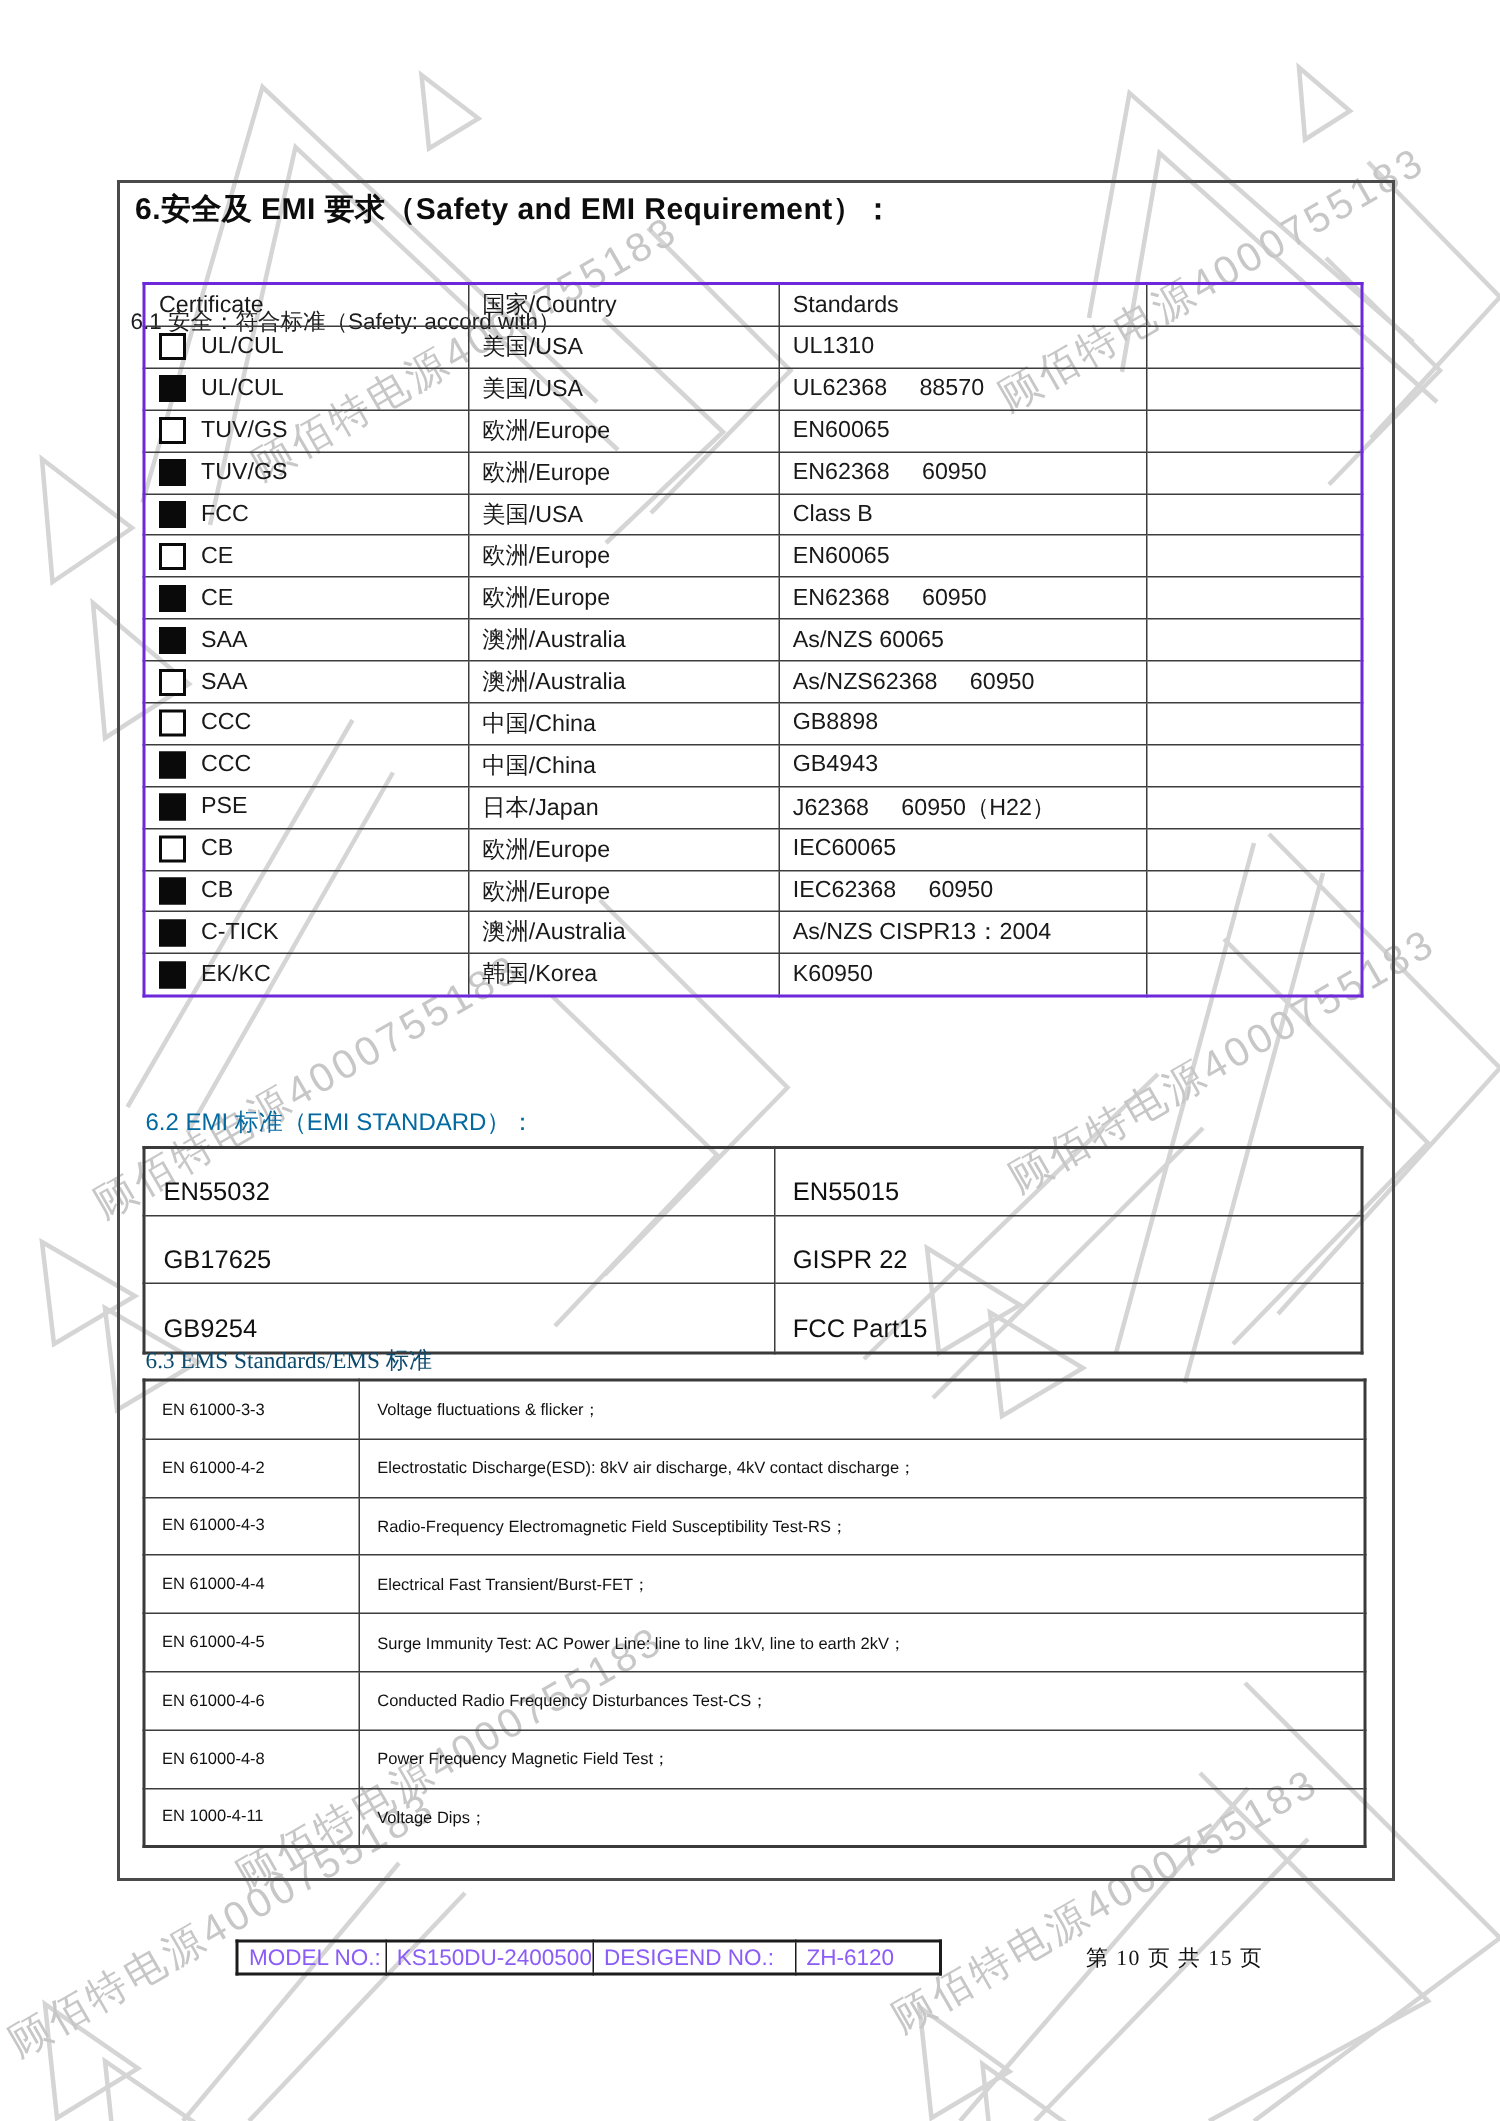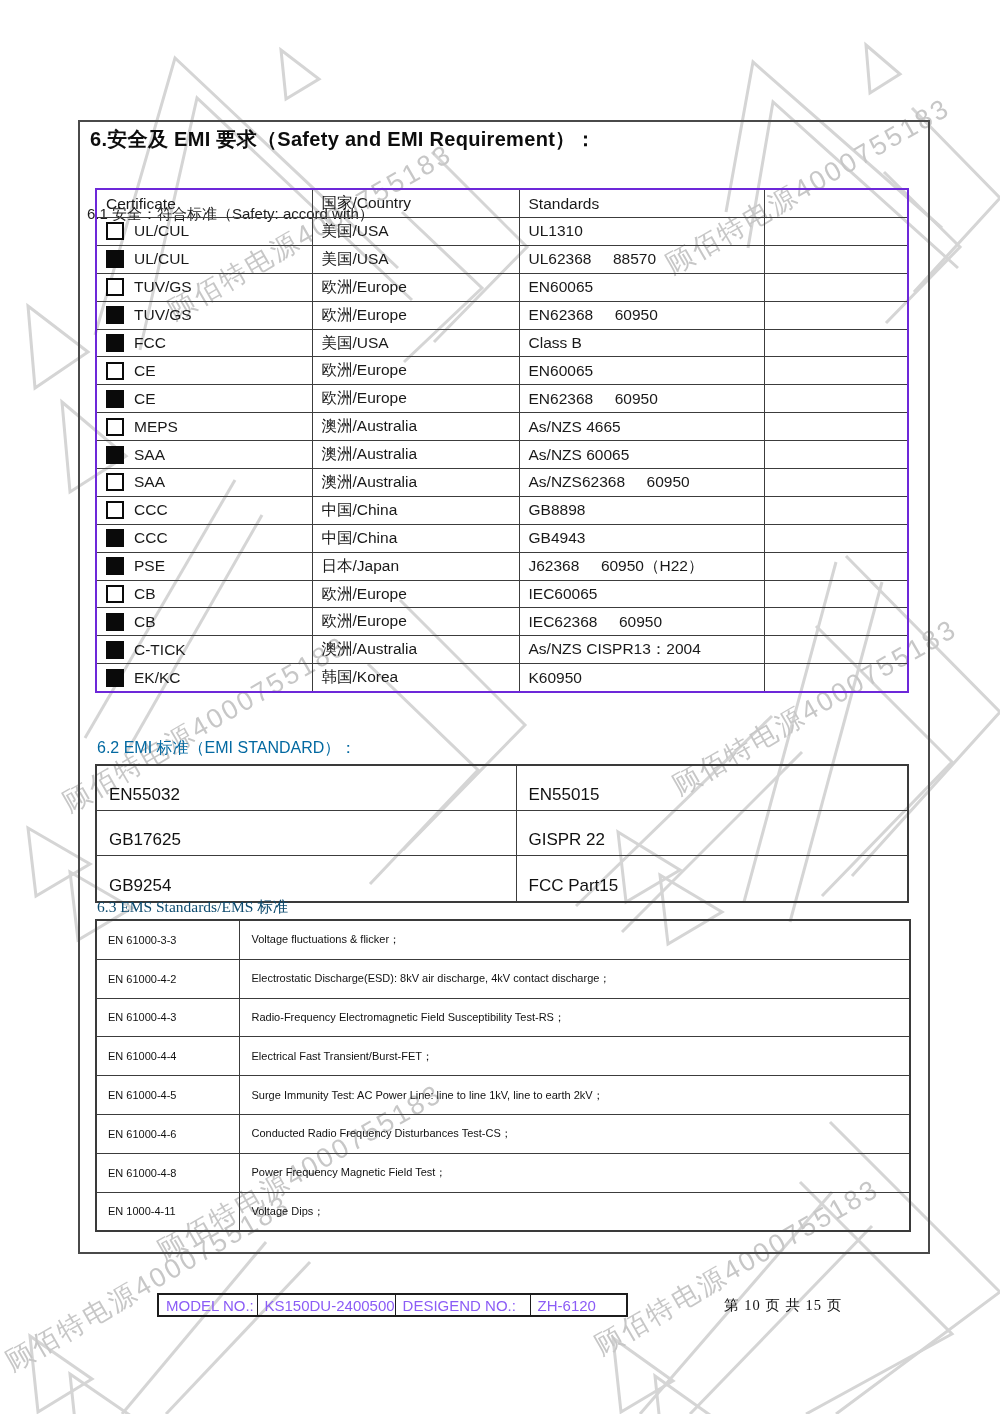--- a/index.html
+++ b/index.html
@@ -207,31 +207,20 @@
               <span>CE</span>
             </div>
           </td>
           <td>欧洲/Europe</td>
           <td class="std">EN62368     60950</td>
           <td></td>
         </tr>
         <tr>
           <td class="cert">
             <div class="certwrap">
-              <span class="cb"></span>
-              <span>MEPS</span>
-            </div>
-          </td>
-          <td>澳洲/Australia</td>
-          <td class="std">As/NZS 4665</td>
-          <td></td>
-        </tr>
-        <tr>
-          <td class="cert">
-            <div class="certwrap">
               <span class="cb checked"></span>
               <span>SAA</span>
             </div>
           </td>
           <td>澳洲/Australia</td>
           <td class="std">As/NZS 60065</td>
           <td></td>
         </tr>
         <tr>
           <td class="cert">

